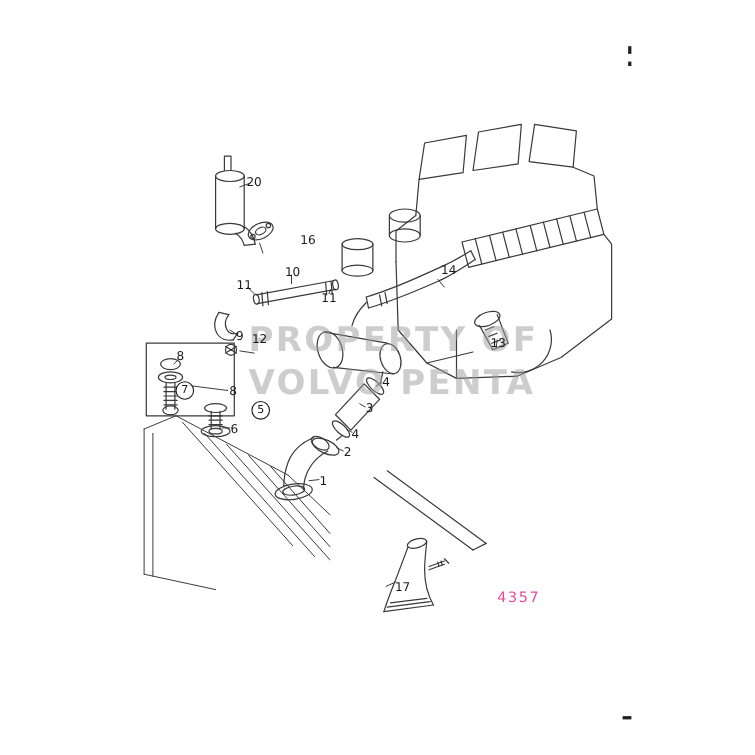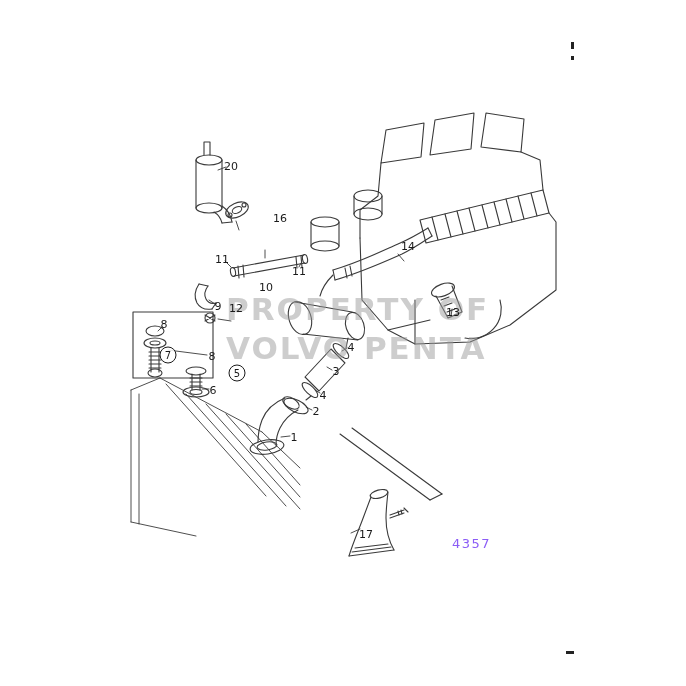--- a/index.html
+++ b/index.html
@@ -7,21 +7,21 @@
          font-family:"DejaVu Sans",sans-serif;}
   .art{position:absolute;left:0;top:0;}
   .watermark{position:absolute;left:226px;top:290px;pointer-events:none;
              color:rgba(155,155,155,0.5);font-weight:bold;font-size:31px;
              letter-spacing:2px;line-height:39px;white-space:nowrap;}
   .callout{position:absolute;transform:translate(-50%,-50%);font-size:11px;color:#1a1a1a;
            line-height:1;white-space:nowrap;}
   .callout.circled{width:15px;height:15px;border:1.2px solid #1a1a1a;border-radius:50%;
            background:rgba(255,255,255,0.85);display:flex;align-items:center;
            justify-content:center;font-size:10px;}
-  .fig-number{position:absolute;left:452px;top:536px;font-size:13px;color:#8b5cf6;
+  .fig-number{position:absolute;left:452px;top:536px;font-size:13px;color:#ec4899;
            letter-spacing:1.5px;font-weight:500;}
 </style>
 </head>
 <body>
 
 <div class="stage">
 
   <svg class="art" width="686" height="686" viewBox="0 0 686 686">
     <g stroke="#3a3a3a" stroke-width="1.1" fill="none" stroke-linecap="round" stroke-linejoin="round">
 
@@ -209,21 +209,21 @@
   </svg>
 
   <div class="watermark">
     <div>PROPERTY OF</div>
     <div>VOLVO PENTA</div>
   </div>
 
   <div>
       <span class="callout" style="left: 231px; top: 166px;">20</span>
       <span class="callout" style="left: 240px; top: 218px; margin-left: 40px;">16</span>
-      <span class="callout" style="left: 266px; top: 247px; margin-top: 40px;">10</span>
+      <span class="callout" style="left: 266px; top: 247px;">10</span>
       <span class="callout" style="left: 222px; top: 259px;">11</span>
       <span class="callout" style="left: 299px; top: 271px;">11</span>
       <span class="callout" style="left: 218px; top: 306px;">9</span>
       <span class="callout" style="left: 236px; top: 308px;">12</span>
       <span class="callout" style="left: 164px; top: 324px;">8</span>
       <span class="callout" style="left: 212px; top: 356px;">8</span>
       <span class="callout" style="left: 213px; top: 390px;">6</span>
       <span class="callout" style="left: 336px; top: 371px;">3</span>
       <span class="callout" style="left: 351px; top: 347px;">4</span>
       <span class="callout" style="left: 323px; top: 395px;">4</span>

